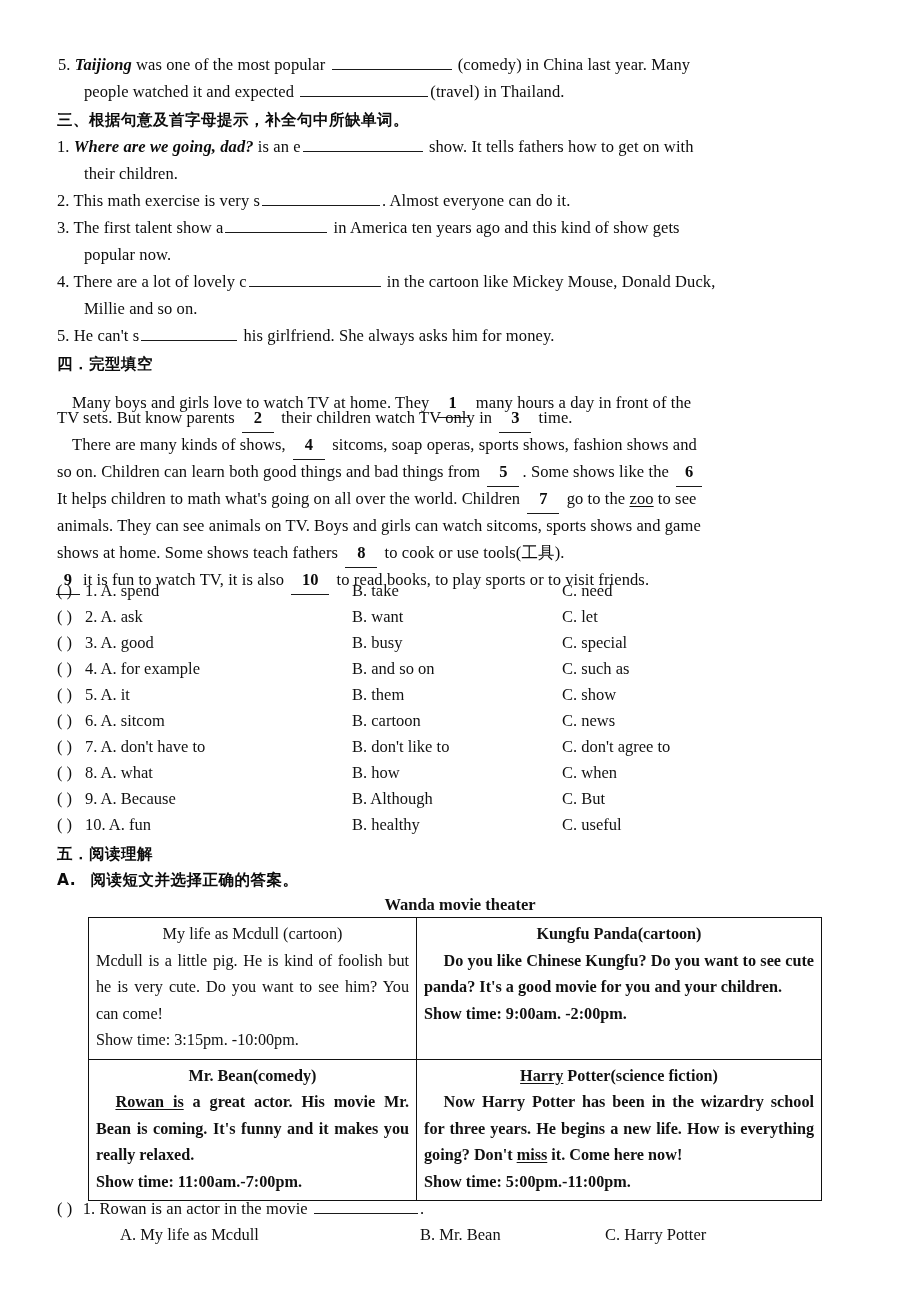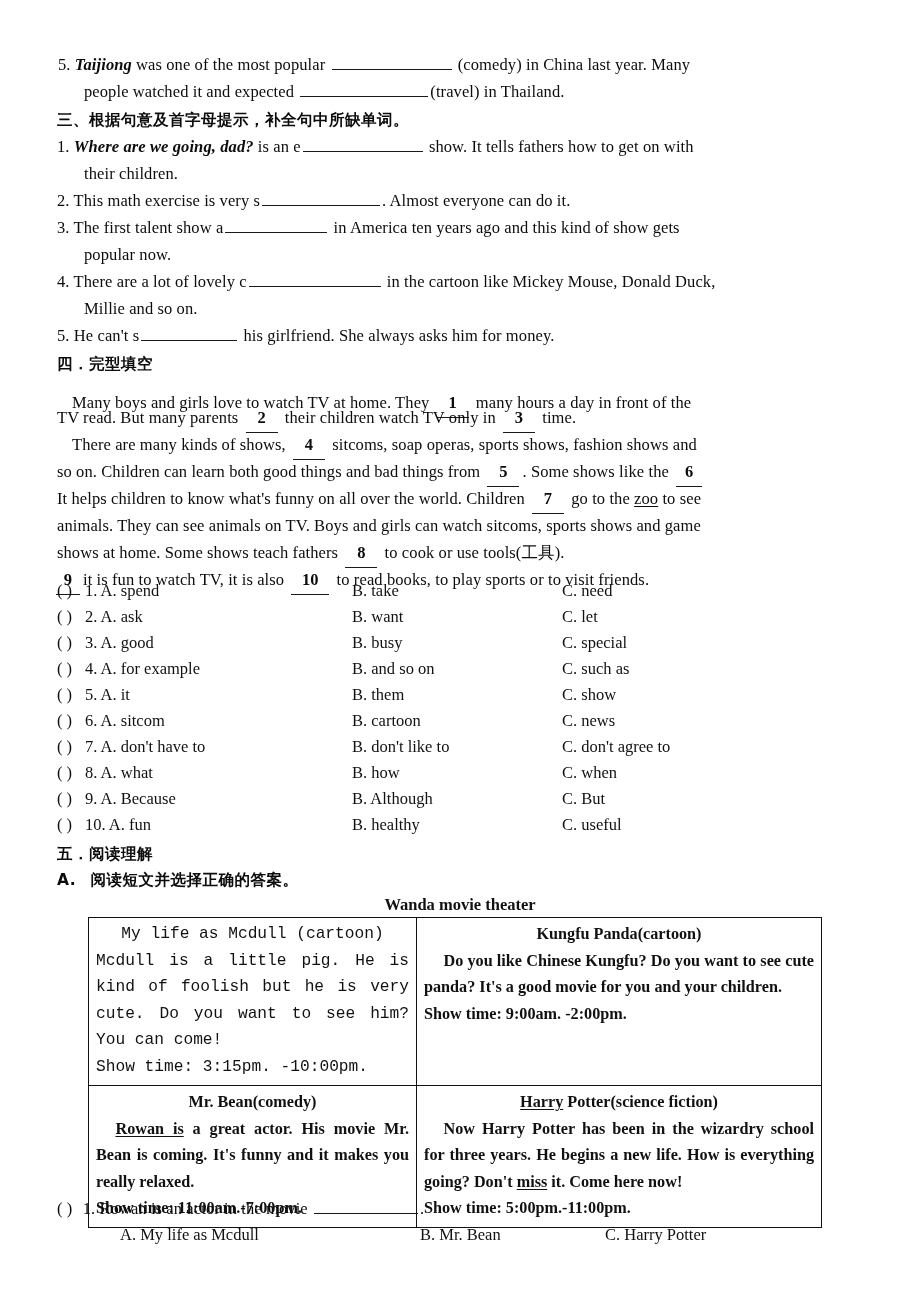--- a/index.html
+++ b/index.html
@@ -93,21 +93,21 @@
   }
   table.movies td {
     border: 1.6px solid #111;
     vertical-align: top;
     padding: 3px 7px 5px 7px;
     font-size: 16.2px;
     line-height: 26.5px;
     height: 132px;
     box-sizing: border-box;
   }
-  td.left-cell { width: 328px; font-family: Liberation Mono, monospace; }
+  td.left-cell { width: 328px; font-family: Liberation Serif, serif; }
   td.right-cell { width: 405px; font-family: "Liberation Serif", "DejaVu Serif", serif; font-weight: bold; }
   .cell-head {
     text-align: center;
     display: block;
     margin-bottom: 0px;
   }
   .cell-body {
     display: block;
     text-align: justify;
     text-align-last: left;
@@ -157,31 +157,31 @@
     <span>5.</span>
     <span>He can't s</span><span class="blank" style="width:96px"></span><span> his girlfriend. She always asks him for money.</span>
   </div>
 
   <div class="line cn" style="left:57px; top:351px;">四．完型填空</div>
 
   <div class="line" style="left:72px; top:378px;margin-top:12px;">
     <span>Many boys and girls love to watch TV at home. They </span><span class="numblank" style="min-width:26px">1</span><span> many hours a day in front of the</span>
   </div>
   <div class="line" style="left:57px; top:405px;">
-    <span>TV read. But many parents </span><span class="numblank" style="min-width:26px">2</span><span> their children watch TV only in </span><span class="numblank" style="min-width:26px">3</span><span> time.</span>
+    <span>TV sets. But know parents </span><span class="numblank" style="min-width:26px">2</span><span> their children watch TV only in </span><span class="numblank" style="min-width:26px">3</span><span> time.</span>
   </div>
 
   <div class="line" style="left:72px; top:432px;">
     <span>There are many kinds of shows, </span><span class="numblank" style="min-width:26px">4</span><span> sitcoms, soap operas, sports shows, fashion shows and</span>
   </div>
   <div class="line" style="left:57px; top:459px;">
     <span>so on. Children can learn both good things and bad things from </span><span class="numblank" style="min-width:26px">5</span><span>. Some shows like the </span><span class="numblank" style="min-width:20px">6</span>
   </div>
   <div class="line" style="left:57px; top:486px;">
-    <span>It helps children to know what's funny on all over the world. Children </span><span class="numblank" style="min-width:26px">7</span><span> go to the </span><span class="u">zoo</span><span> to see</span>
+    <span>It helps children to math what's going on all over the world. Children </span><span class="numblank" style="min-width:26px">7</span><span> go to the </span><span class="u">zoo</span><span> to see</span>
   </div>
   <div class="line" style="left:57px; top:513px;">animals. They can see animals on TV. Boys and girls can watch sitcoms, sports shows and game</div>
   <div class="line" style="left:57px; top:540px;">
     <span>shows at home. Some shows teach fathers </span><span class="numblank" style="min-width:26px">8</span><span> to cook or use tools(工具).</span>
   </div>
 
   <div class="line" style="left:56px; top:567px;">
     <span class="numblank" style="min-width:18px;margin-left:0">9</span><span>it is fun to watch TV, it is also </span><span class="numblank" style="min-width:32px">10</span><span> to read books, to play sports or to visit friends.</span>
   </div>
 

